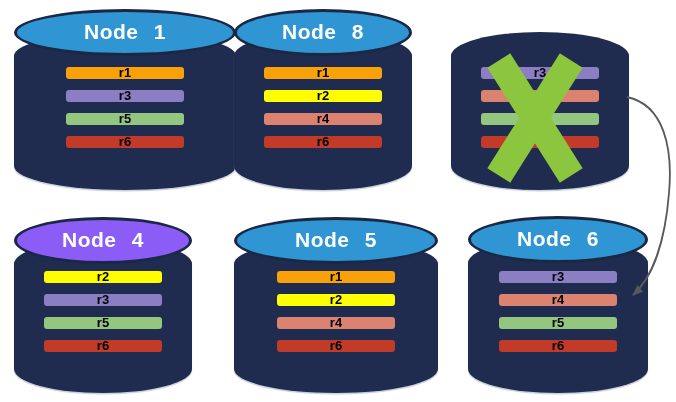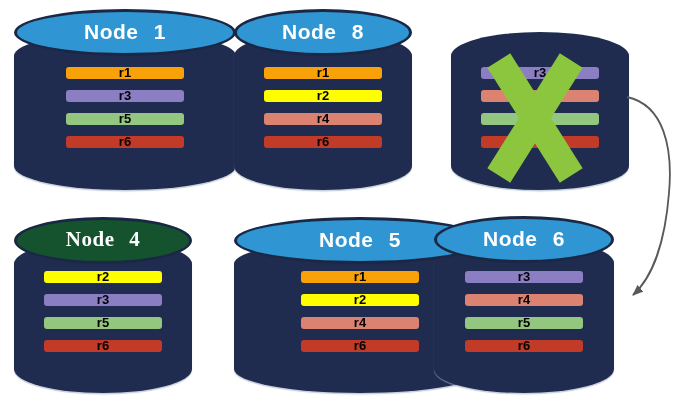--- a/index.html
+++ b/index.html
@@ -5,22 +5,22 @@
   html,body{margin:0;padding:0;background:#ffffff;}
   .stage{
     position:relative;width:676px;height:402px;background:#ffffff;overflow:hidden;
     font-family:"Liberation Sans", sans-serif;
   }
   .node{position:absolute;}
   #n1{left:14px;top:9px;width:178px;height:181px;padding-left:44px;--bars-top:58px;}
   #n2{left:234px;top:9px;width:178px;height:181px;--bars-top:58px;}
   #n3{left:451px;top:9px;width:178px;height:181px;--bars-top:58px;}
   #n4{left:14px;top:217px;width:178px;height:176px;--bars-top:54px;}
-  #n5{left:234px;top:217px;width:204px;height:176px;padding-left:48px;--bars-top:54px;}
-  #n6{left:434px;top:216px;width:180px;height:177px;--bars-top:55px;}
+  #n5{left:234px;top:217px;width:204px;height:176px;--bars-top:54px;}
+  #n6{left:468px;top:216px;width:180px;height:177px;--bars-top:55px;}
 
   .cyl-body{
     position:absolute;left:0;right:0;top:23px;bottom:0;
     border-radius:50% / 24px;
     box-shadow:0 1.5px 1px rgba(150,165,190,0.55);
   }
   .cyl-top{
     position:absolute;left:0;right:0;top:0;height:47px;
     border-radius:50%;
     border:3px solid #1B2845;
@@ -121,21 +121,21 @@
         </div>
     </div>
     <div class="x-mark">
       <div class="x-arm a1" style="background-color: rgb(140, 198, 62);"></div>
       <div class="x-arm a2" style="background-color: rgb(140, 198, 62);"></div>
     </div>
   </div>
 
   <div class="node" id="n4">
     <div class="cyl-body" style="background-color: rgb(31, 44, 79);"></div>
-    <div class="cyl-top" style="background-color: #14532d; font-family: Liberation Serif, serif;">
+    <div class="cyl-top" style="background-color: #8b5cf6;">
       <span class="node-title">Node 4</span>
     </div>
     <div class="bars">
       <div class="bar" style="background-color: rgb(254, 254, 0);">
           <span class="bar-label">r2</span>
         </div>
       <div class="bar" style="background-color: rgb(140, 126, 195);">
           <span class="bar-label">r3</span>
         </div>
       <div class="bar" style="background-color: rgb(147, 199, 127);">

